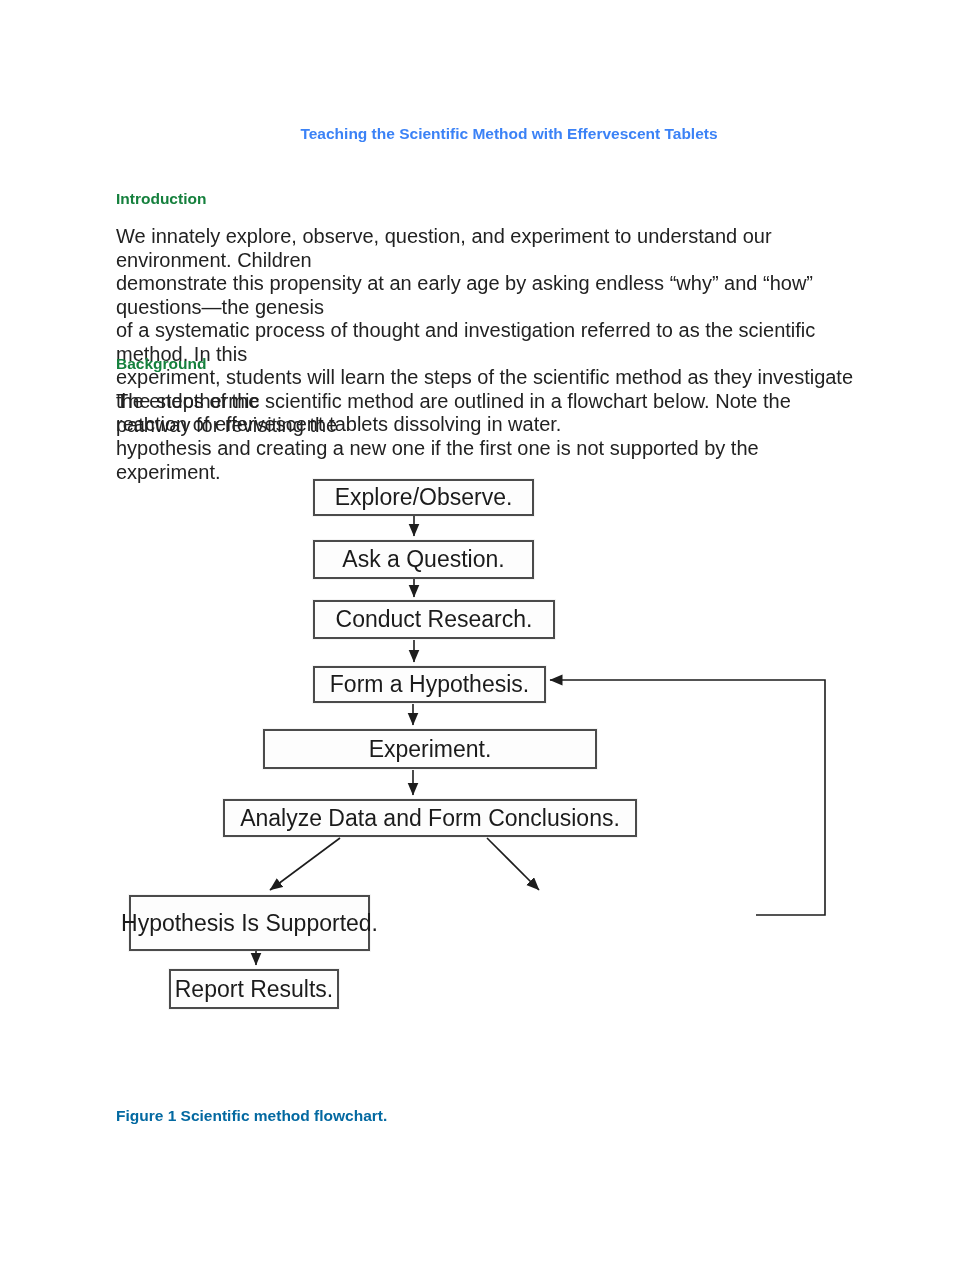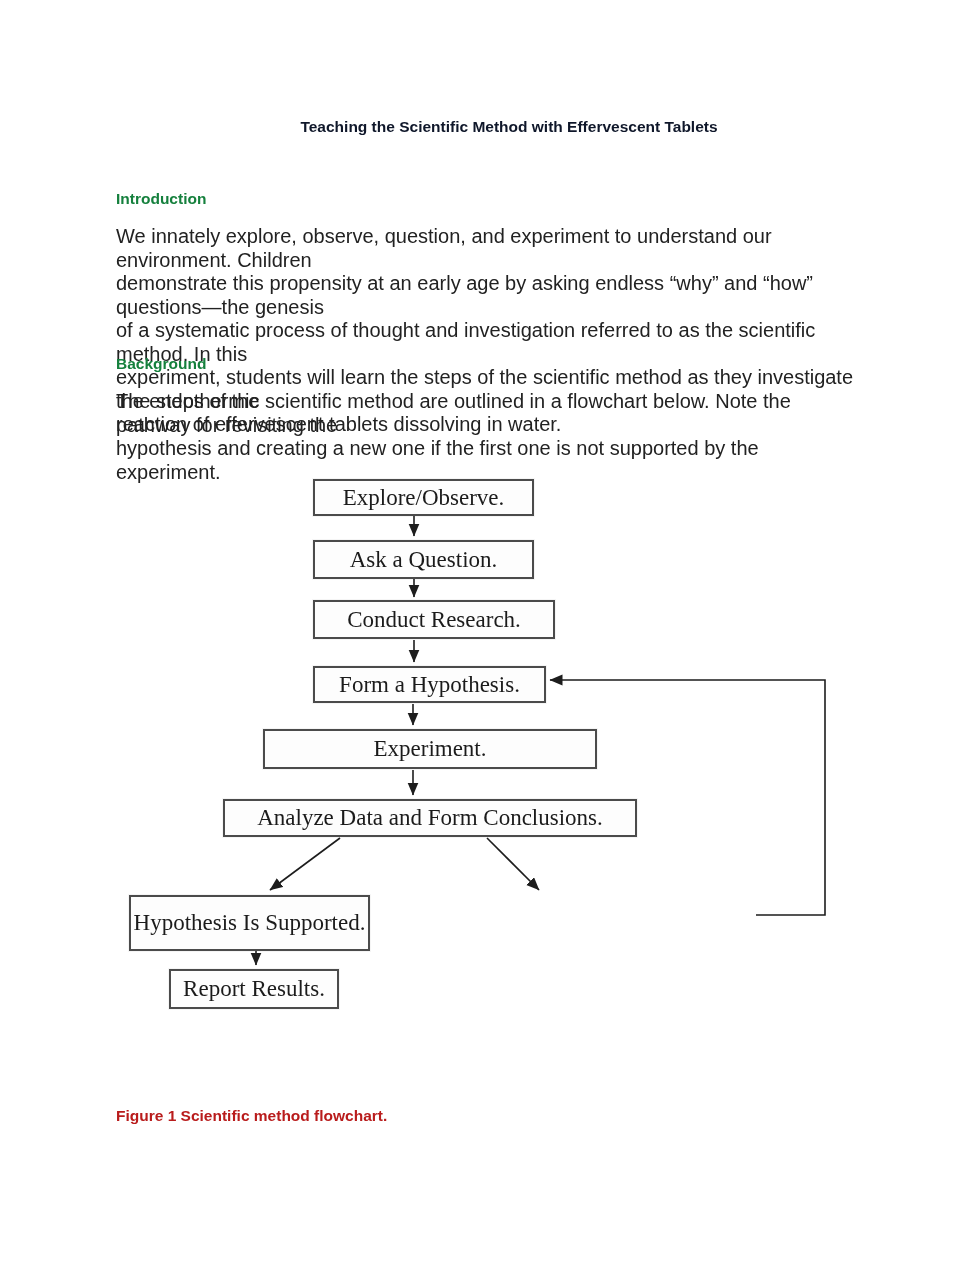--- a/index.html
+++ b/index.html
@@ -9,25 +9,25 @@
     height: 1266px;
     background: #ffffff;
     font-family: "Liberation Sans", sans-serif;
     color: #1c1c1c;
     overflow: hidden;
   }
   .doc-title {
     position: absolute;
     left: 0; right: 0;
     top: 118px;
-    margin: 0;
+    margin: 7px;
     text-align: center;
     font-size: 15.5px;
     font-weight: 700;
-    color: #0f172a;
+    color: #3b82f6;
     padding-left: 39px;
   }
   .section-heading {
     position: absolute;
     left: 116px;
     margin: 0;
     font-size: 15.5px;
     font-weight: 700;
     color: #15803d;
   }
@@ -41,41 +41,41 @@
     white-space: pre-line;
     color: #222222;
   }
   .figure-caption {
     position: absolute;
     left: 116px;
     top: 1107px;
     margin: 0;
     font-size: 15.5px;
     font-weight: 700;
-    color: #b91c1c;
+    color: #0369a1;
   }
   .flowchart {
     position: absolute;
     left: 0; top: 0;
     width: 979px;
     height: 1266px;
   }
   .arrows-layer {
     position: absolute;
     left: 0; top: 0;
   }
   .node {
     position: absolute;
     box-sizing: border-box;
     border: 2px solid #4b4b4b;
     background: #fdfdfd;
     display: flex;
     align-items: center;
     justify-content: center;
-    font-family: Liberation Serif, serif;
+    font-family: Liberation Sans, sans-serif;
     font-size: 23px;
     color: #1b1b1b;
     white-space: nowrap;
     box-shadow: 0 0 0 1px rgba(0,0,0,0.04);
   }
   .arrow-line {
     stroke: #1d1d1d;
     stroke-width: 1.6;
     fill: none;
   }

